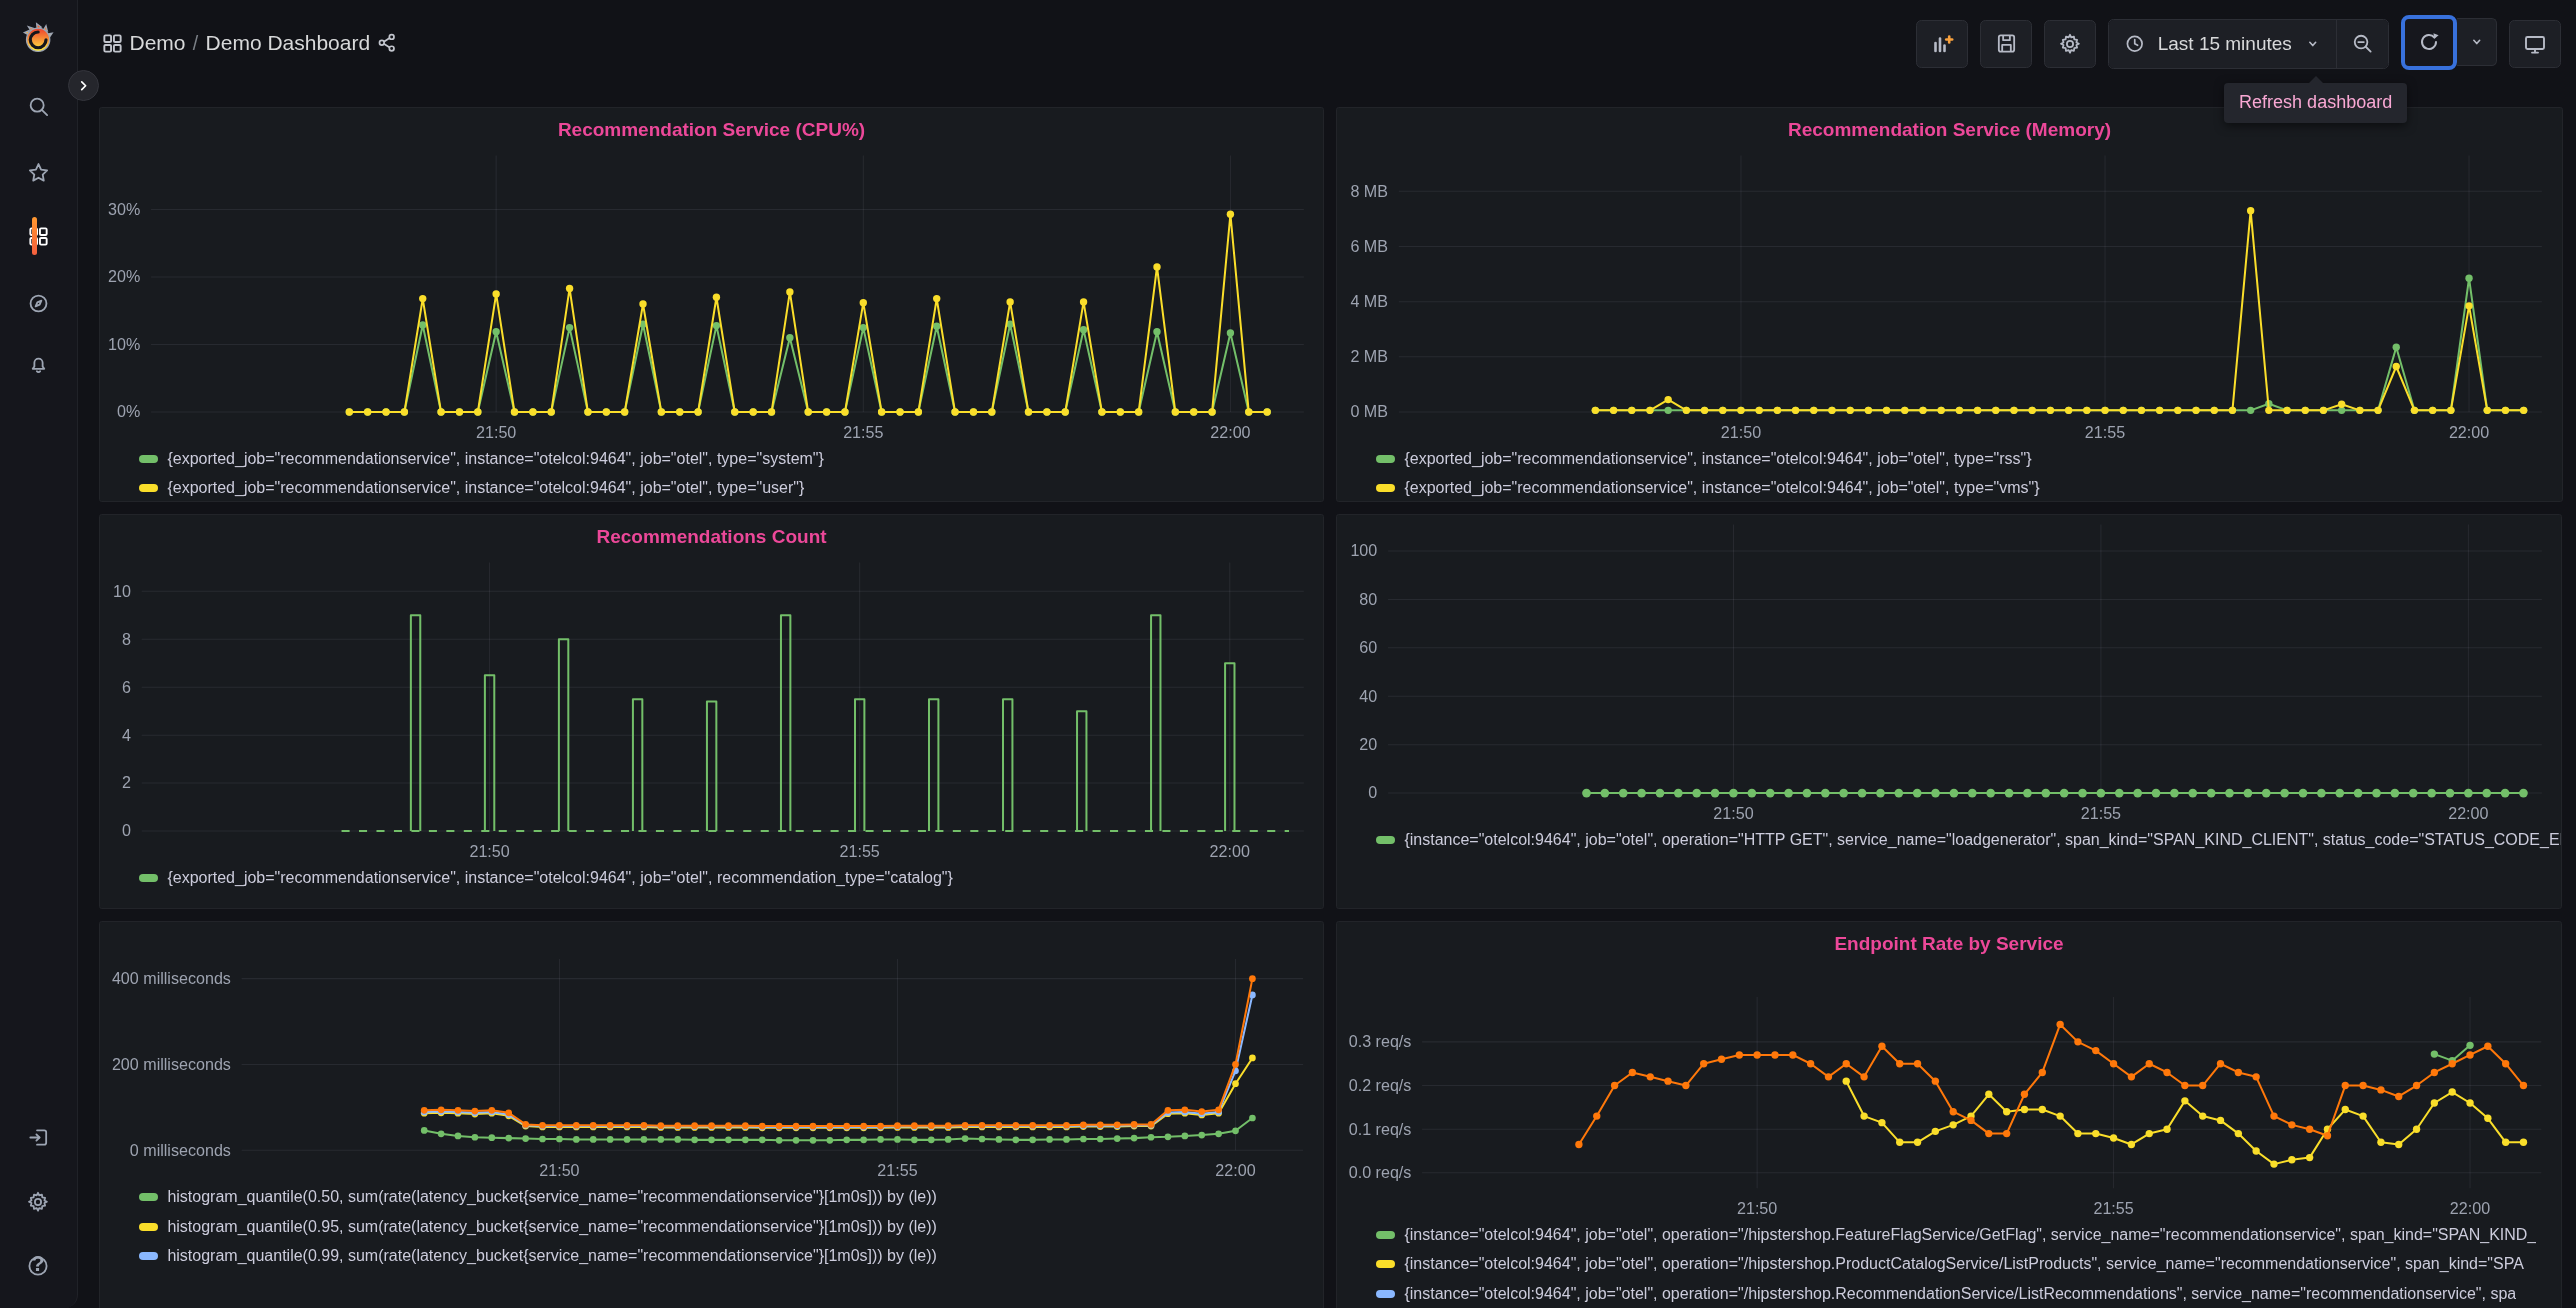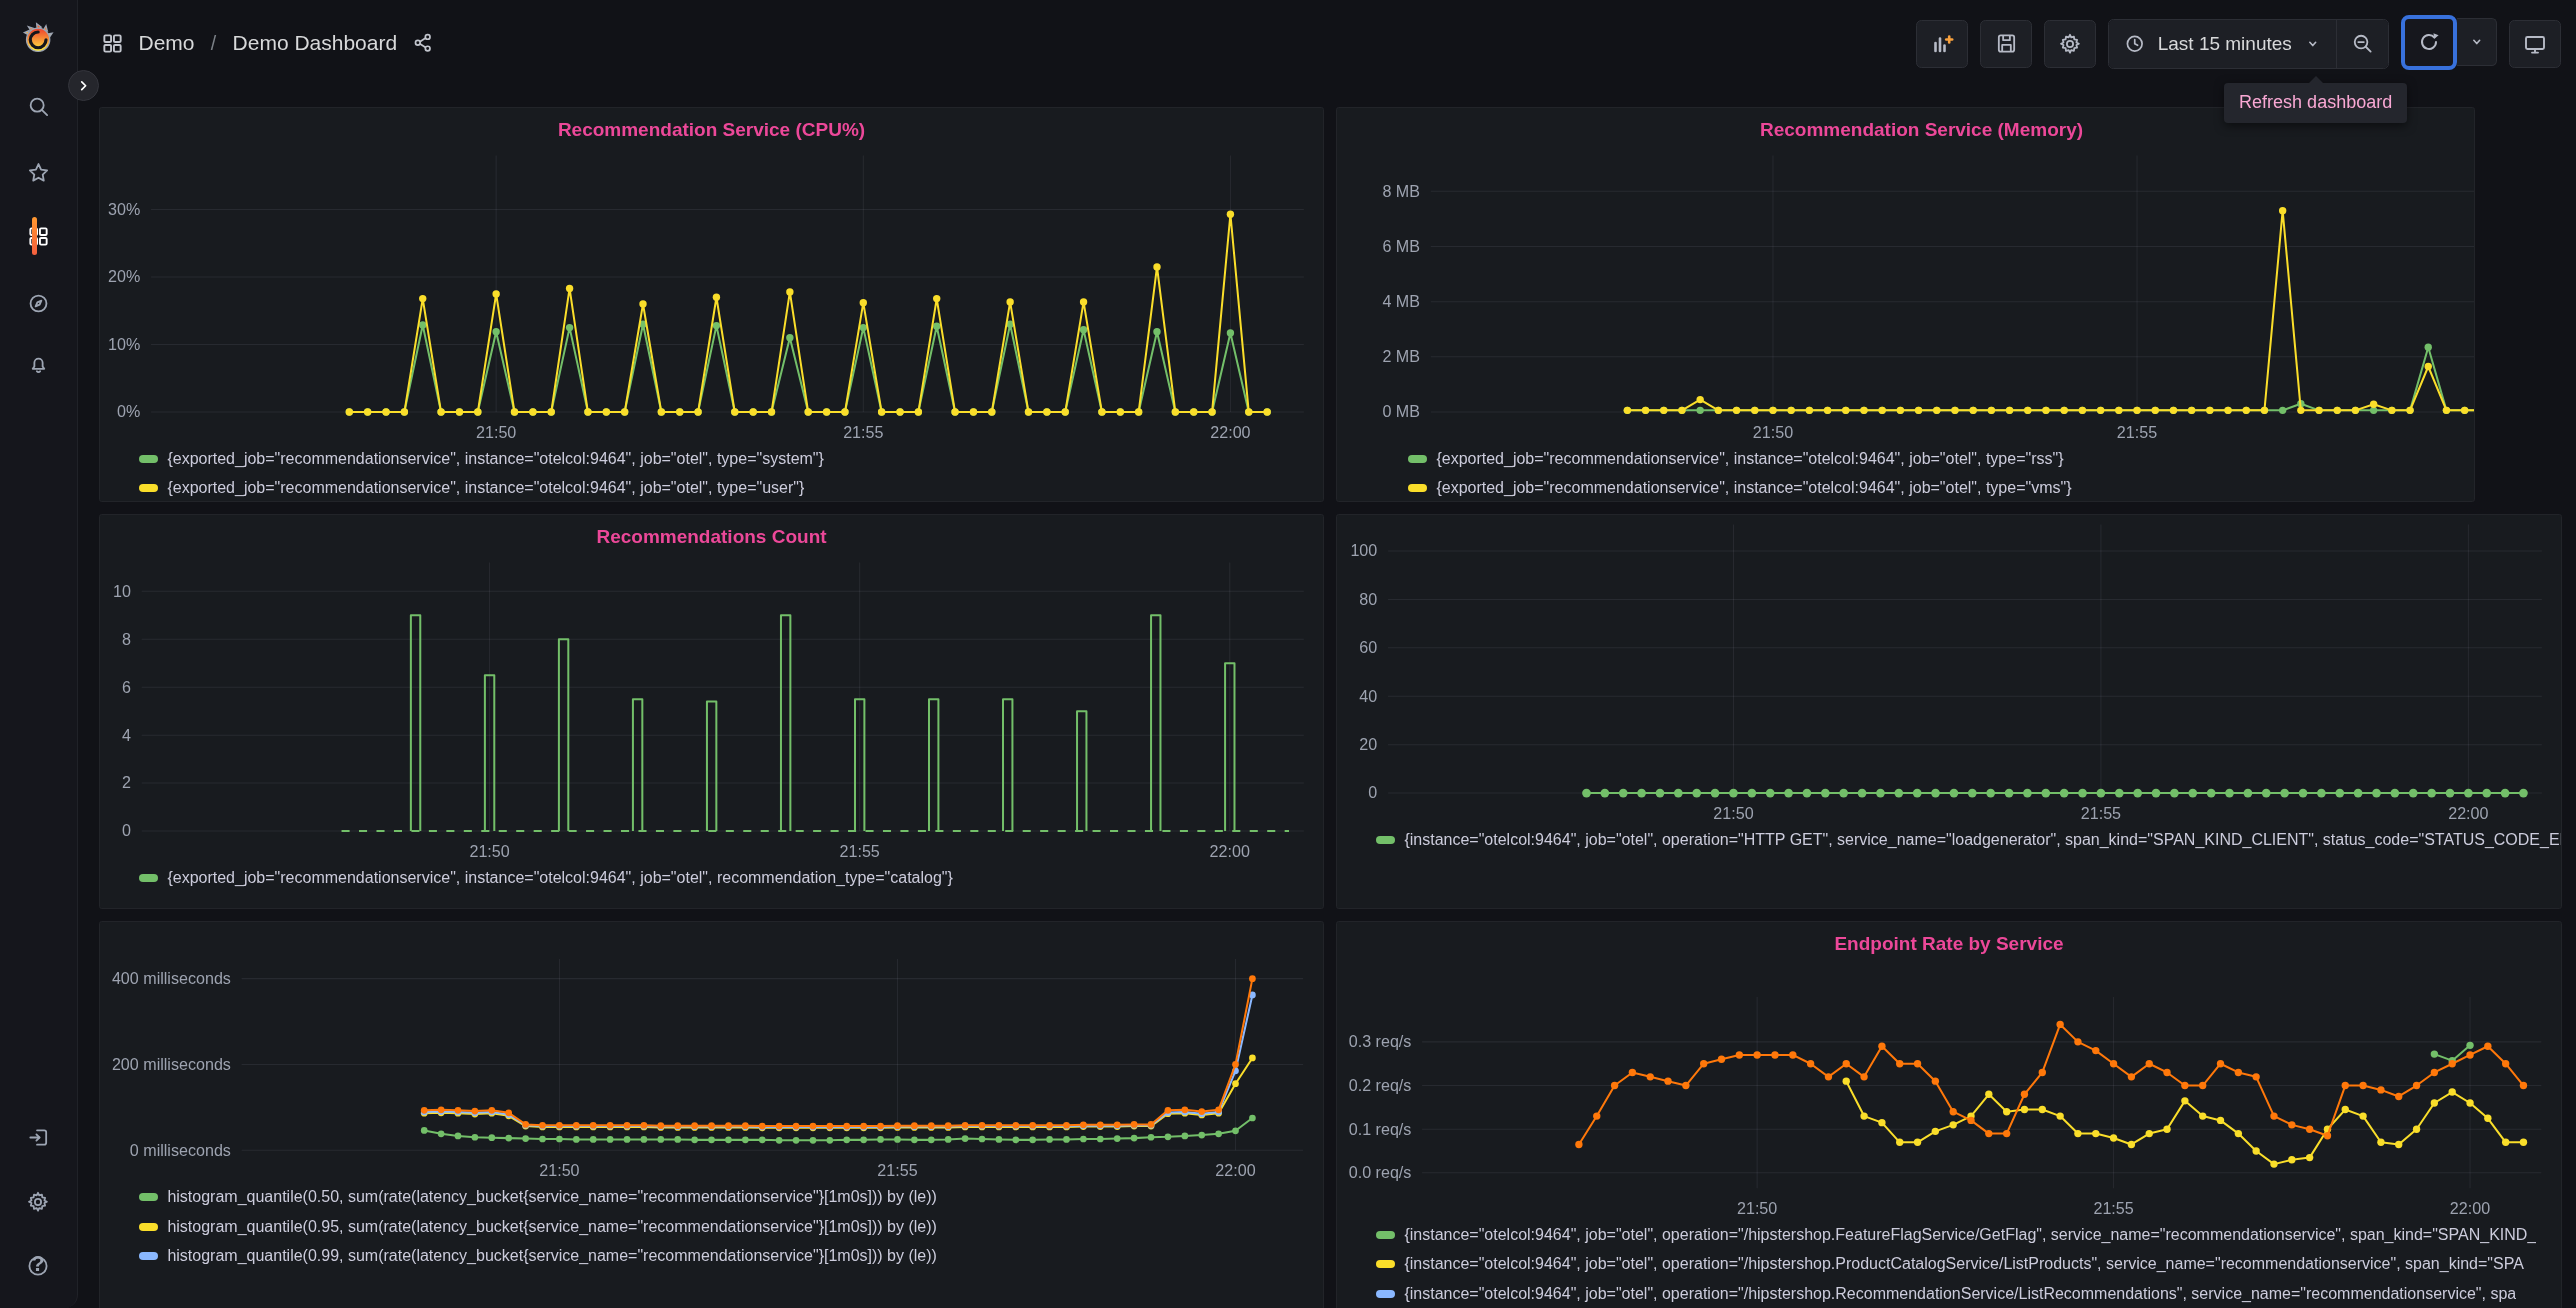--- a/index.html
+++ b/index.html
@@ -11,21 +11,21 @@
   .side-item{position:absolute;left:22px;width:32px;height:32px;display:flex;align-items:center;
     justify-content:center;color:#9da5b3;cursor:pointer;}
   .side-item svg{stroke:#9da5b3;}
   .side-item.active svg{stroke:#ffffff;}
   .active-bar{position:absolute;left:10px;width:4.7px;height:38px;border-radius:2.7px;
     background:linear-gradient(0deg,#f55f3e,#ff9830);}
   .expand-btn{position:absolute;left:68px;top:70px;width:31px;height:31px;border-radius:50%;
     background:#25262c;border:0.7px solid #34353c;display:flex;align-items:center;justify-content:center;z-index:9;}
   
   .navbar{position:absolute;left:77px;top:0;width:2499px;height:86px;background:#111217;}
-  .breadcrumb{position:absolute;left:23.5px;top:0;height:86px;display:flex;align-items:center;gap:15px;}
+  .breadcrumb{position:absolute;left:23.5px;top:0;height:86px;display:flex;align-items:center;gap:6px;}
   .crumb{font-size:21px;color:#d8d9da;}
   .crumb-sep{font-size:19.5px;color:#7b8087;padding:0 1.3px;}
   .toolbar{position:absolute;right:14.8px;top:18px;display:flex;align-items:center;gap:12px;}
   .tbtn{height:48px;min-width:52px;background:#1d1f25;border:0.7px solid #2c2e35;border-radius:5.4px;
     display:flex;align-items:center;justify-content:center;color:#b6bac6;gap:9.4px;box-sizing:border-box;}
   .tgroup{display:flex;border:0.7px solid #2c2e35;border-radius:5.4px;overflow:hidden;}
   .tgroup .tbtn{border:none;border-radius:0;}
   .tgroup .tbtn + .tbtn{border-left:0.7px solid #2c2e35;}
   .time-label{font-size:19px;color:#d8d9da;padding:0 2.7px;}
   .refresh-group{display:flex;align-items:stretch;}
@@ -350,21 +350,21 @@
             <span class="legend-marker" style="background: rgb(115, 191, 105);"></span>
             <span class="legend-label">{exported_job="recommendationservice", instance="otelcol:9464", job="otel", type="system"}</span>
           </div>
           <div class="legend-row">
             <span class="legend-marker" style="background: rgb(250, 222, 42);"></span>
             <span class="legend-label">{exported_job="recommendationservice", instance="otelcol:9464", job="otel", type="user"}</span>
           </div>
         </div>
   </section>
 
-  <section class="panel" style="left: 1336px; top: 107px; width: 1139px; height: 395px; padding-left: 32px;">
+  <section class="panel" style="left: 1336px; top: 107px; width: 1227px; height: 395px;">
     <h2 class="panel-title">Recommendation Service (Memory)</h2>
     <svg class="chart" width="1225" height="297" viewBox="0 0 1824 442">
           <line x1="601.5159235668791" x2="601.5159235668791" y1="14" y2="396" stroke="rgba(204,204,220,0.09)" stroke-width="1.5"></line>
           <text x="601.5159235668791" y="434" text-anchor="middle" class="tick">21:50</text>
           <line x1="1143.5541401273886" x2="1143.5541401273886" y1="14" y2="396" stroke="rgba(204,204,220,0.09)" stroke-width="1.5"></line>
           <text x="1143.5541401273886" y="434" text-anchor="middle" class="tick">21:55</text>
           <line x1="1685.592356687898" x2="1685.592356687898" y1="14" y2="396" stroke="rgba(204,204,220,0.09)" stroke-width="1.5"></line>
           <text x="1685.592356687898" y="434" text-anchor="middle" class="tick">22:00</text>
           <line x1="92" x2="1794" y1="396" y2="396" stroke="rgba(204,204,220,0.09)" stroke-width="1.5"></line>
           <text x="76" y="404" text-anchor="end" class="tick">0 MB</text>

